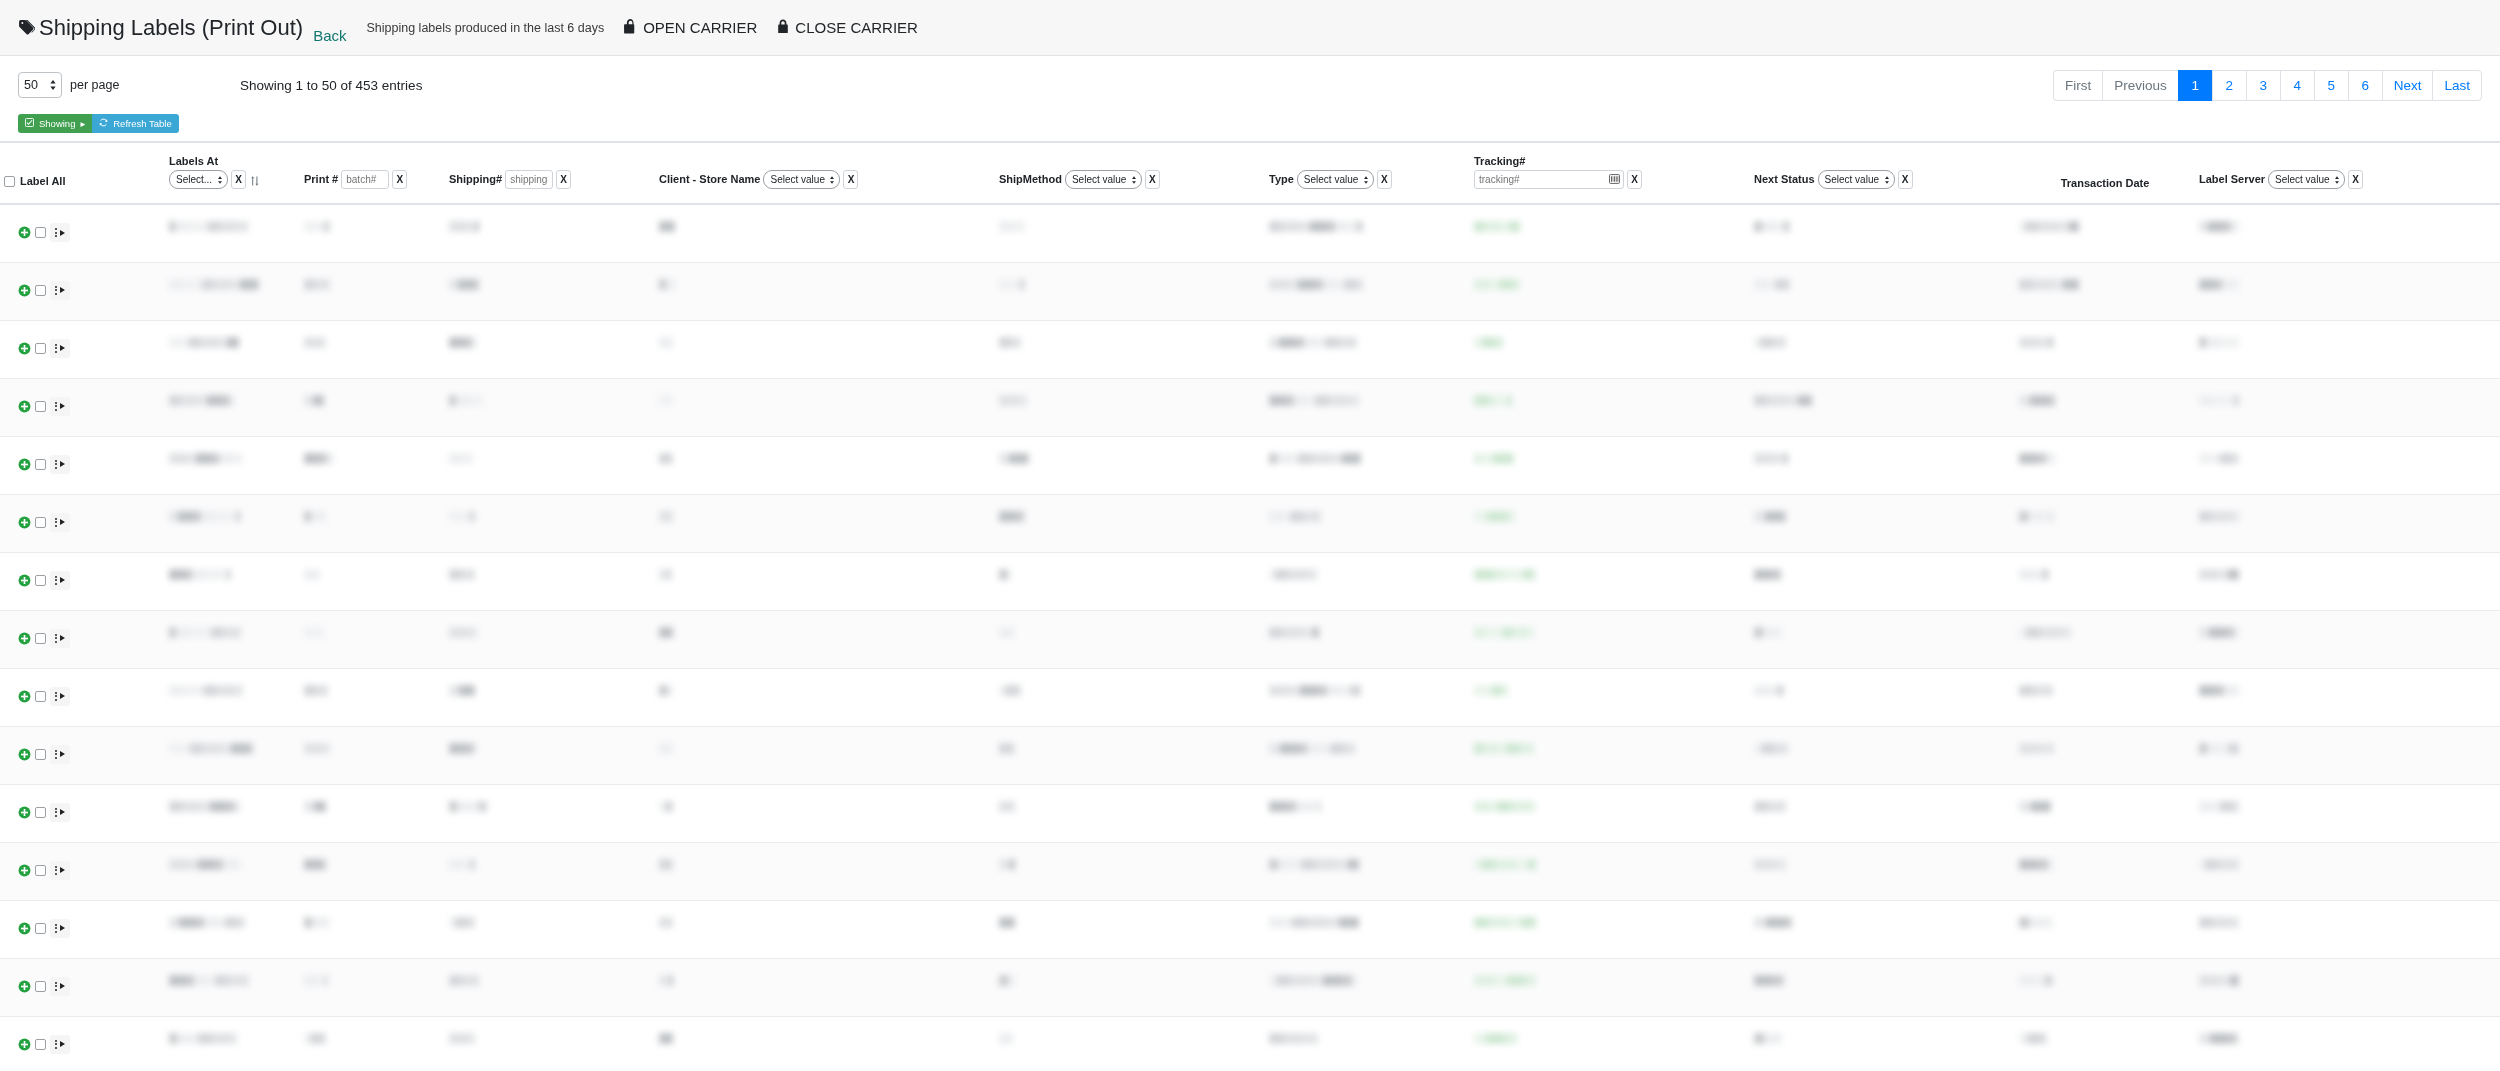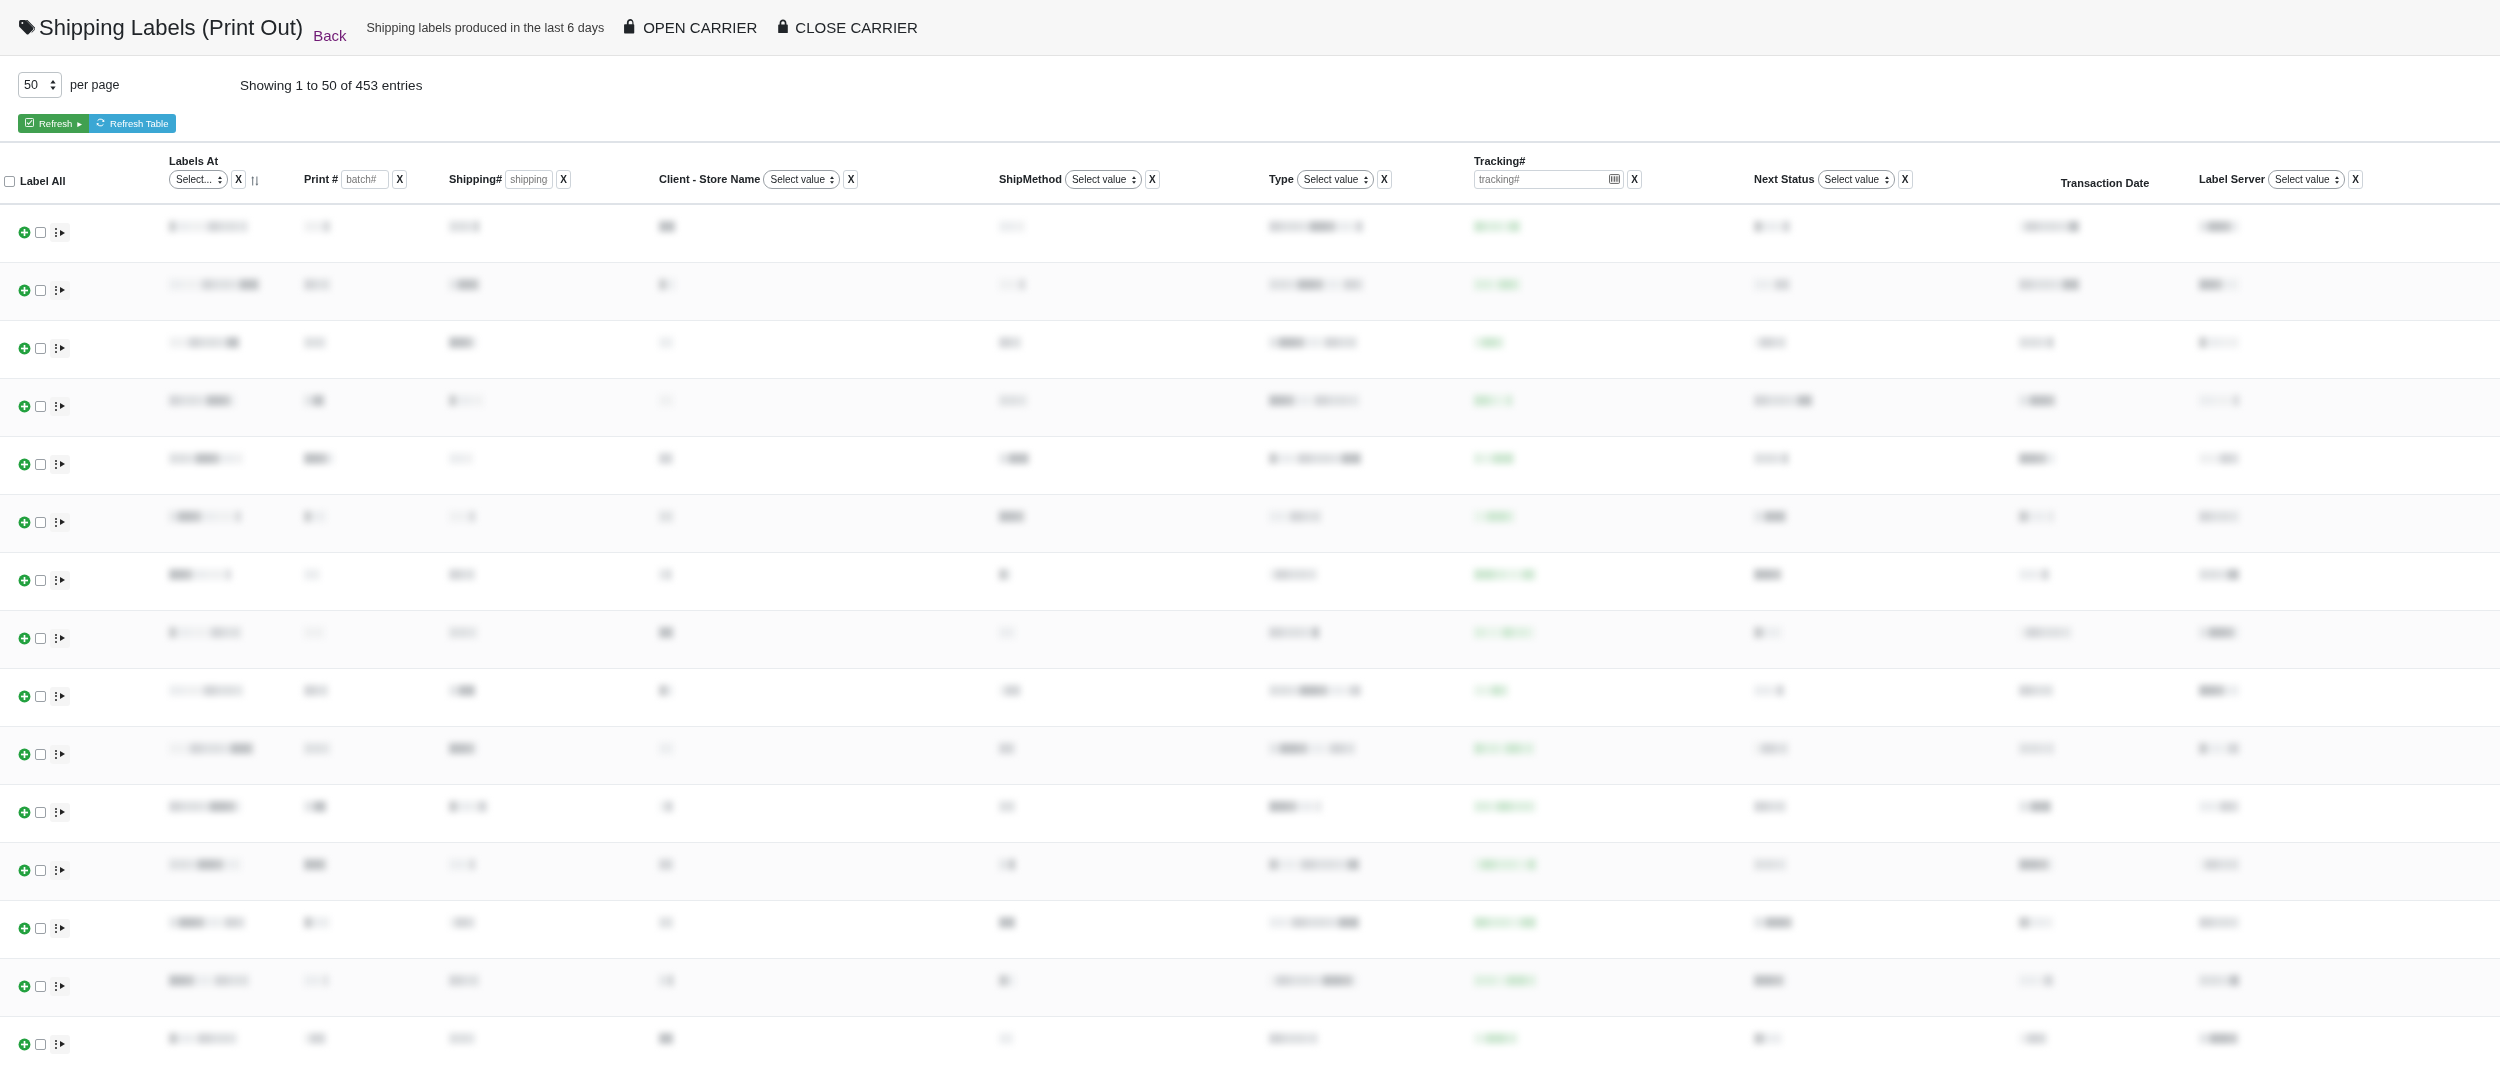--- a/index.html
+++ b/index.html
@@ -21,21 +21,21 @@
     padding: 0 18px;
     gap: 0px;
   }
   .brand {
     display: flex; align-items: center; gap: 4px;
     font-size: 22px; font-weight: 400; color: #212529;
     white-space: nowrap;
   }
   .tag-icon { display:inline-flex; align-items:center; }
   .topbar-link {
-    font-size: 15px; color: #701a75; padding: 7px 10px;
+    font-size: 15px; color: #0f766e; padding: 7px 10px;
     border-radius: 3px; white-space: nowrap; cursor: pointer; margin-top: 16px;
   }
   .topbar-note {
     font-size: 12.5px; color: #3a3a3a; padding: 0 10px; white-space: nowrap;
   }
   .carrier-btn {
     display: inline-flex; align-items: center; gap: 6px;
     font-size: 15px; color: #212529; padding: 7px 10px; border-radius: 3px;
     white-space: nowrap; cursor: pointer;
   }
@@ -231,31 +231,43 @@
       <span class="spinner-arrows">
         <svg width="8" height="11" viewBox="0 0 8 11">
             <path fill="#212529" d="M4 0.4L6.6 4H1.4L4 0.4z"></path>
             <path fill="#212529" d="M4 10.6L1.4 7h5.2L4 10.6z"></path>
           </svg>
       </span>
     </span>
     <span class="perpage-label">per page</span>
   </div>
   <div class="showing">Showing 1 to 50 of 453 entries</div>
+  <div class="pagination">
+    <div class="page-btn muted">First</div>
+    <div class="page-btn muted">Previous</div>
+    <div class="page-btn active">1</div>
+    <div class="page-btn">2</div>
+    <div class="page-btn">3</div>
+    <div class="page-btn">4</div>
+    <div class="page-btn">5</div>
+    <div class="page-btn">6</div>
+    <div class="page-btn">Next</div>
+    <div class="page-btn">Last</div>
+  </div>
 </div>
 
 <div class="actionbar">
   <button class="btn btn-green">
     <span>
       <svg width="9" height="9" viewBox="0 0 12 12">
           <rect x="0.7" y="0.7" width="10.6" height="10.6" rx="1" fill="none" stroke="#fff" stroke-width="1.2"></rect>
           <path d="M2.8 6.2l2 2.1L9.4 3" fill="none" stroke="#fff" stroke-width="1.4"></path>
         </svg>
     </span>
-    <span>Refresh</span>
+    <span>Showing</span>
     <span>▸</span>
   </button>
   <button class="btn btn-blue">
     <span>
       <svg width="9" height="9" viewBox="0 0 12 12">
           <path d="M10.6 5.2A4.7 4.7 0 0 0 2.1 3.5M1.4 6.8A4.7 4.7 0 0 0 9.9 8.5" fill="none" stroke="#fff" stroke-width="1.3"></path>
           <path d="M10.9 1.6v3.3H7.8z" fill="#fff"></path>
           <path d="M1.1 10.4V7.1h3.1z" fill="#fff"></path>
         </svg>
     </span>

